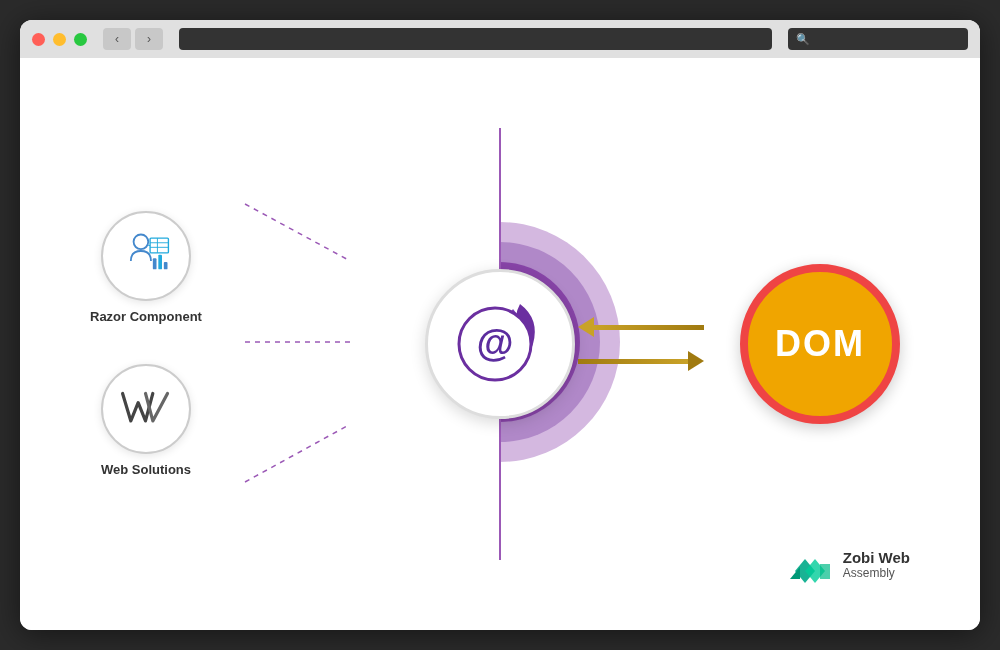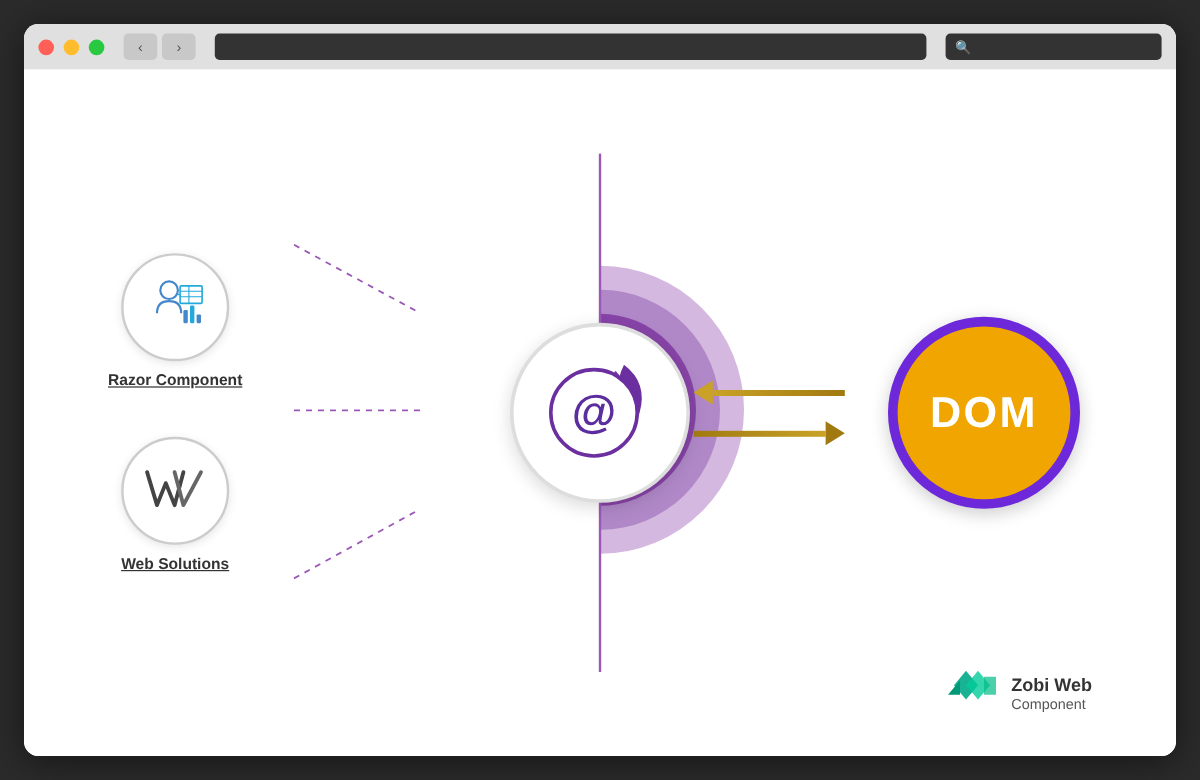--- a/index.html
+++ b/index.html
@@ -136,21 +136,20 @@
       align-items: center;
       justify-content: center;
       box-shadow: 0 2px 8px rgba(0,0,0,0.1);
     }
 
     .component-label {
       font-size: 13px;
       font-weight: 600;
       color: #333;
       text-align: left;
-      text-decoration: underline;
     }
 
     .blazor-main-circle {
       position: relative;
       width: 150px;
       height: 150px;
       border-radius: 50%;
       background: #fff;
       border: 3px solid #ddd;
       display: flex;
@@ -163,21 +162,21 @@
     
     .dom-circle {
       position: absolute;
       right: 30px;
       top: 50%;
       transform: translateY(-50%);
       width: 160px;
       height: 160px;
       border-radius: 50%;
       background: #f0a500;
-      border: 8px solid #6d28d9;
+      border: 8px solid #ef4444;
       display: flex;
       align-items: center;
       justify-content: center;
       box-shadow: 0 4px 15px rgba(0,0,0,0.2);
     }
 
     .dom-text {
       color: #fff;
       font-size: 36px;
       font-weight: 900;
@@ -195,21 +194,21 @@
       transform: translateX(-50%);
       z-index: 5;
     }
 
     
     .zobi-logo {
       position: absolute;
       bottom: 20px;
       right: 20px;
       display: flex;
-      align-items: flex-end;
+      align-items: flex-start;
       gap: 8px;
     }
 
     .zobi-icon {
       display: flex;
       flex-direction: column;
       align-items: center;
     }
 
     .zobi-text-block {
@@ -382,19 +381,19 @@
 
             <polygon points="10,22 20,10 30,22 20,34" fill="#00aa88" opacity="0.9"></polygon>
             <polygon points="20,22 30,10 40,22 30,34" fill="#00cc99" opacity="0.8"></polygon>
 
             <polygon points="5,30 15,18 15,30" fill="#009977"></polygon>
             <polygon points="35,15 45,15 45,30 35,30" fill="#00bb88" opacity="0.7"></polygon>
           </svg>
         </div>
         <div class="zobi-text-block">
           <span class="zobi-name">Zobi Web</span>
-          <span class="zobi-sub">Component</span>
+          <span class="zobi-sub">Assembly</span>
         </div>
       </div>
 
     </div>
   </div>
 </div>
 
 </body></html>

